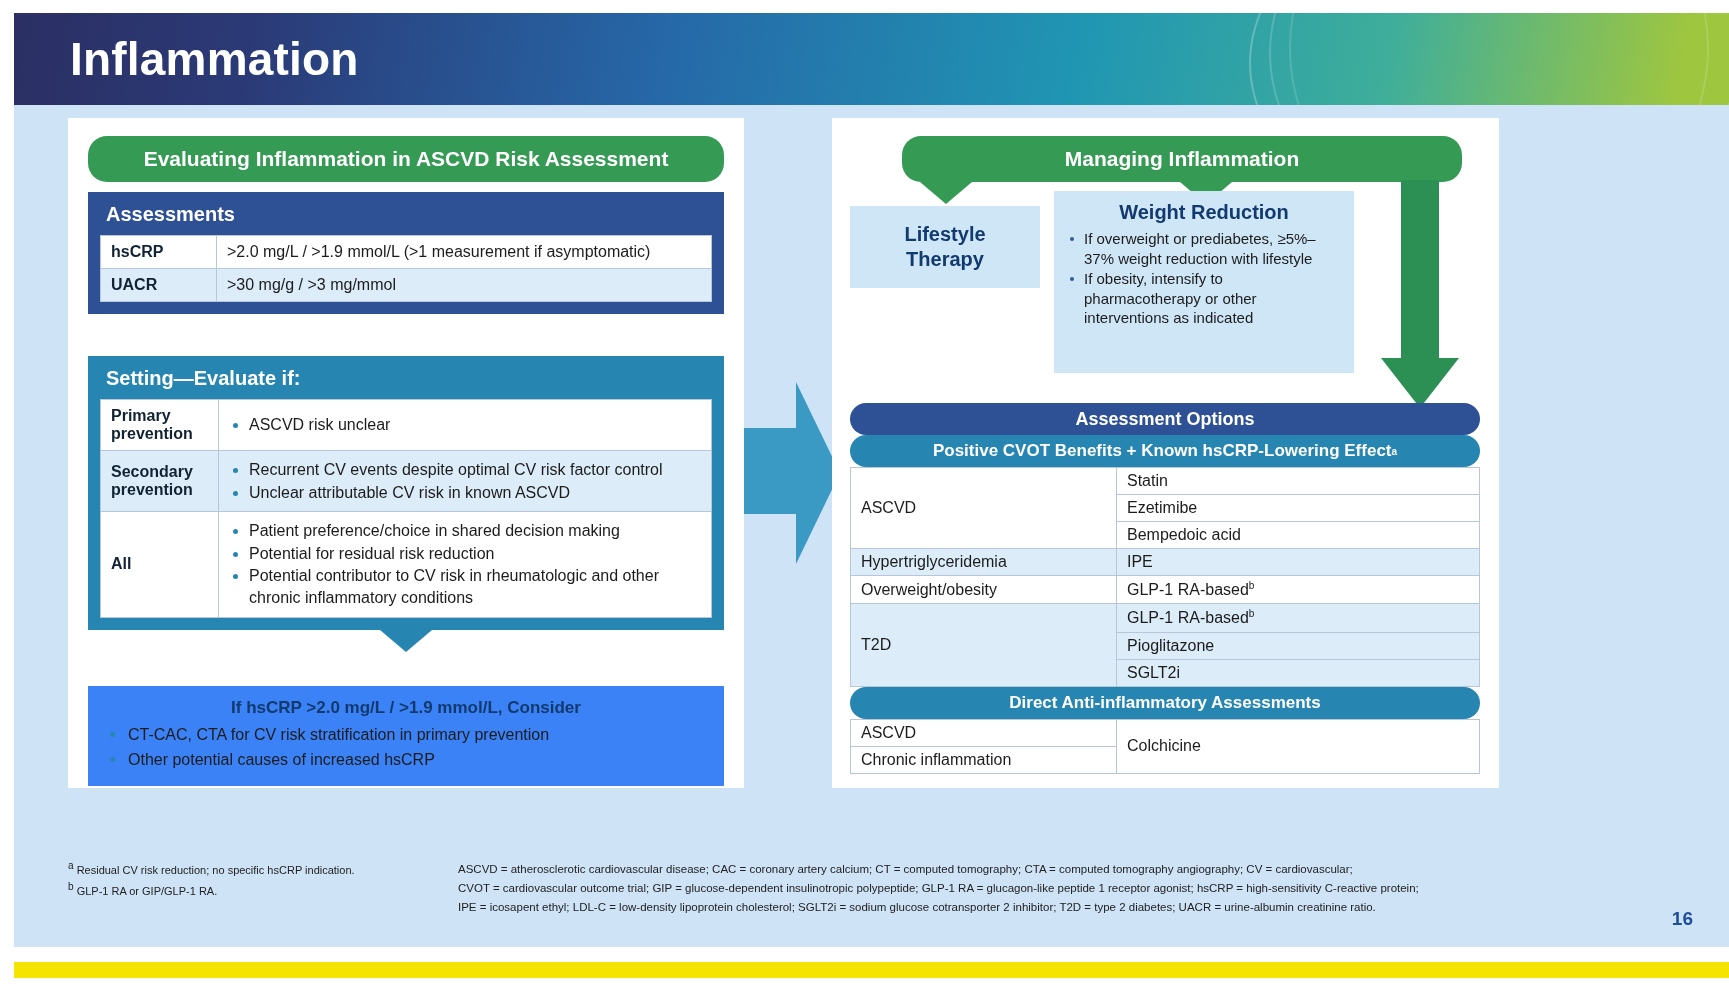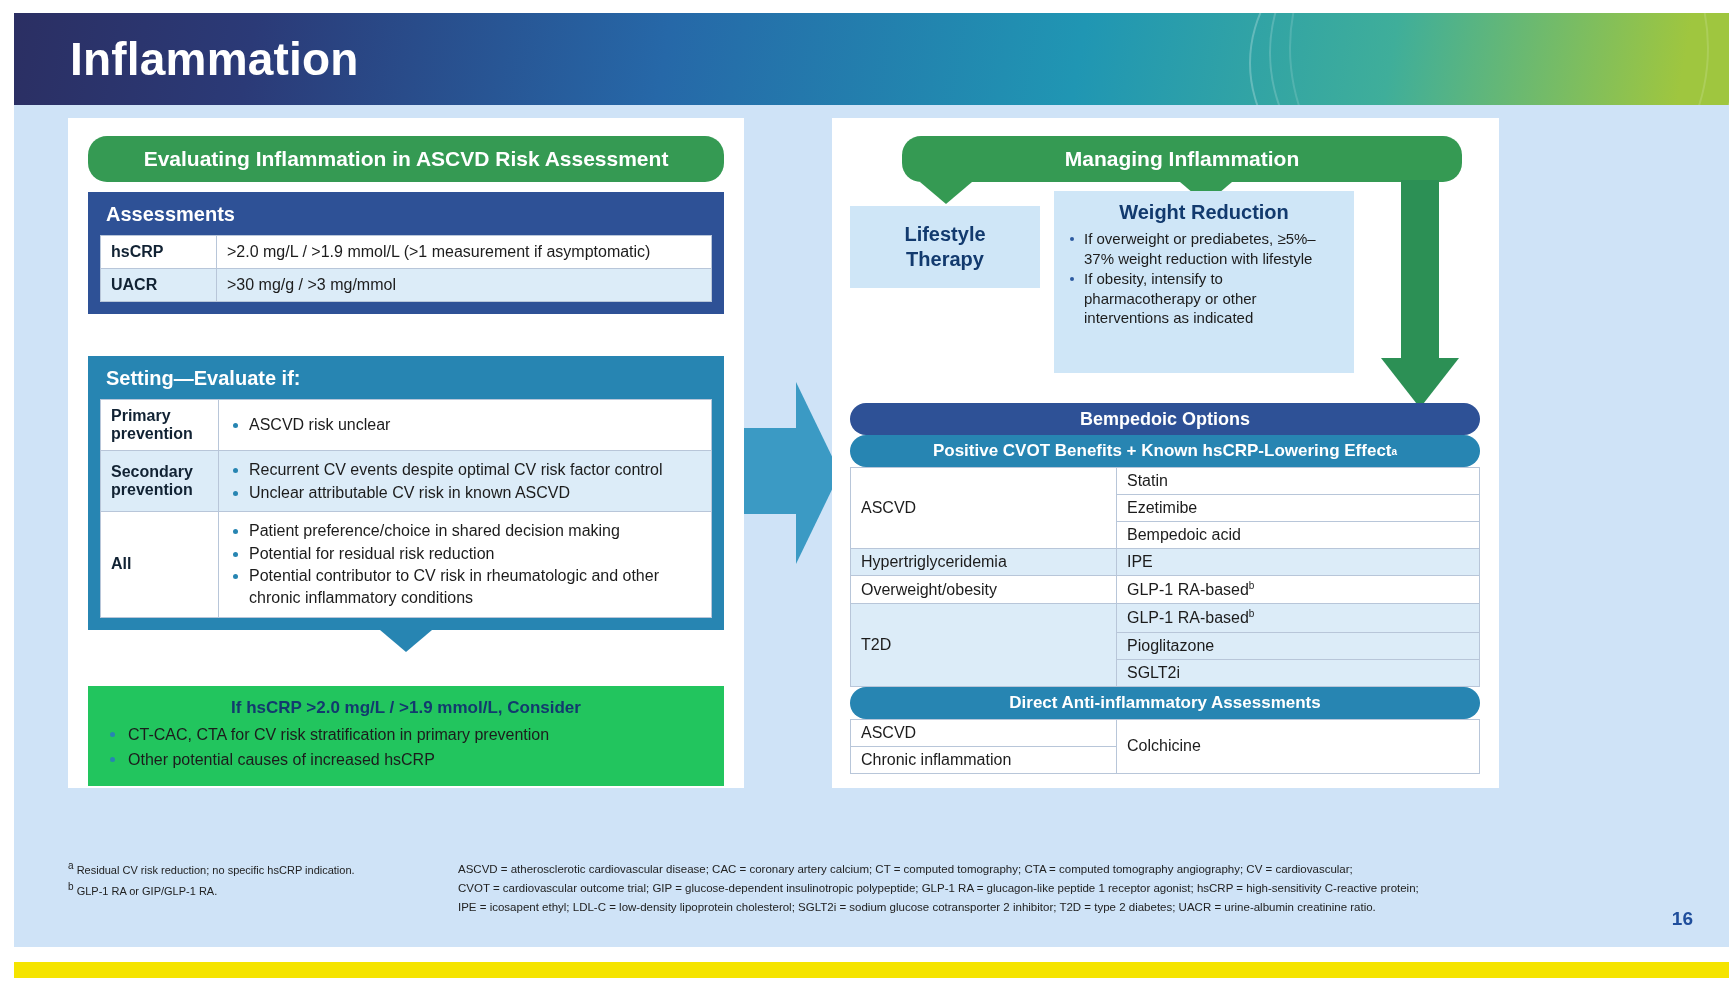--- a/index.html
+++ b/index.html
@@ -97,21 +97,21 @@
   .arrow-down {
     position: absolute; left: 50%; transform: translateX(-50%);
     width: 0; height: 0;
     border-left: 26px solid transparent; border-right: 26px solid transparent;
   }
   .arrow-down.teal { border-top: 22px solid #2785b2; }
 
   
   .consider-box {
     position: absolute; left: 20px; top: 568px; width: 636px; height: 100px;
-    background: #22c55e; padding: 12px 18px;
+    background: #3b82f6; padding: 12px 18px;
   }
   .consider-title { text-align: center; font-weight: bold; font-size: 17px; color: #123a6e; margin-bottom: 6px; }
   .consider-box ul.b li { font-size: 16px; padding-left: 22px; margin: 3px 0; }
   .consider-box ul.b li::before { background: #2785b2; top: 8px; }
 
   
   .rp-title {
     position: absolute; left: 70px; top: 18px; width: 560px; height: 46px;
     font-size: 21px;
   }
@@ -269,21 +269,21 @@
       <li>If obesity, intensify to pharmacotherapy or other interventions as indicated</li>
     </ul>
   </div>
 
   <div class="big-green-arrow">
     <div class="bga-stem"></div>
     <div class="bga-head"></div>
   </div>
 
   <div class="treat-wrap">
-    <div class="bar bar-darkblue treat-head">Bempedoic Options</div>
+    <div class="bar bar-darkblue treat-head">Assessment Options</div>
     <div class="bar bar-teal treat-sub">
       <span>Positive CVOT Benefits + Known hsCRP-Lowering Effect</span>
         <sup>a</sup>
     </div>
     <table class="treat">
       <tbody>
         <tr>
           <td class="c1" rowspan="3">ASCVD</td>
           <td>Statin</td>
         </tr>

